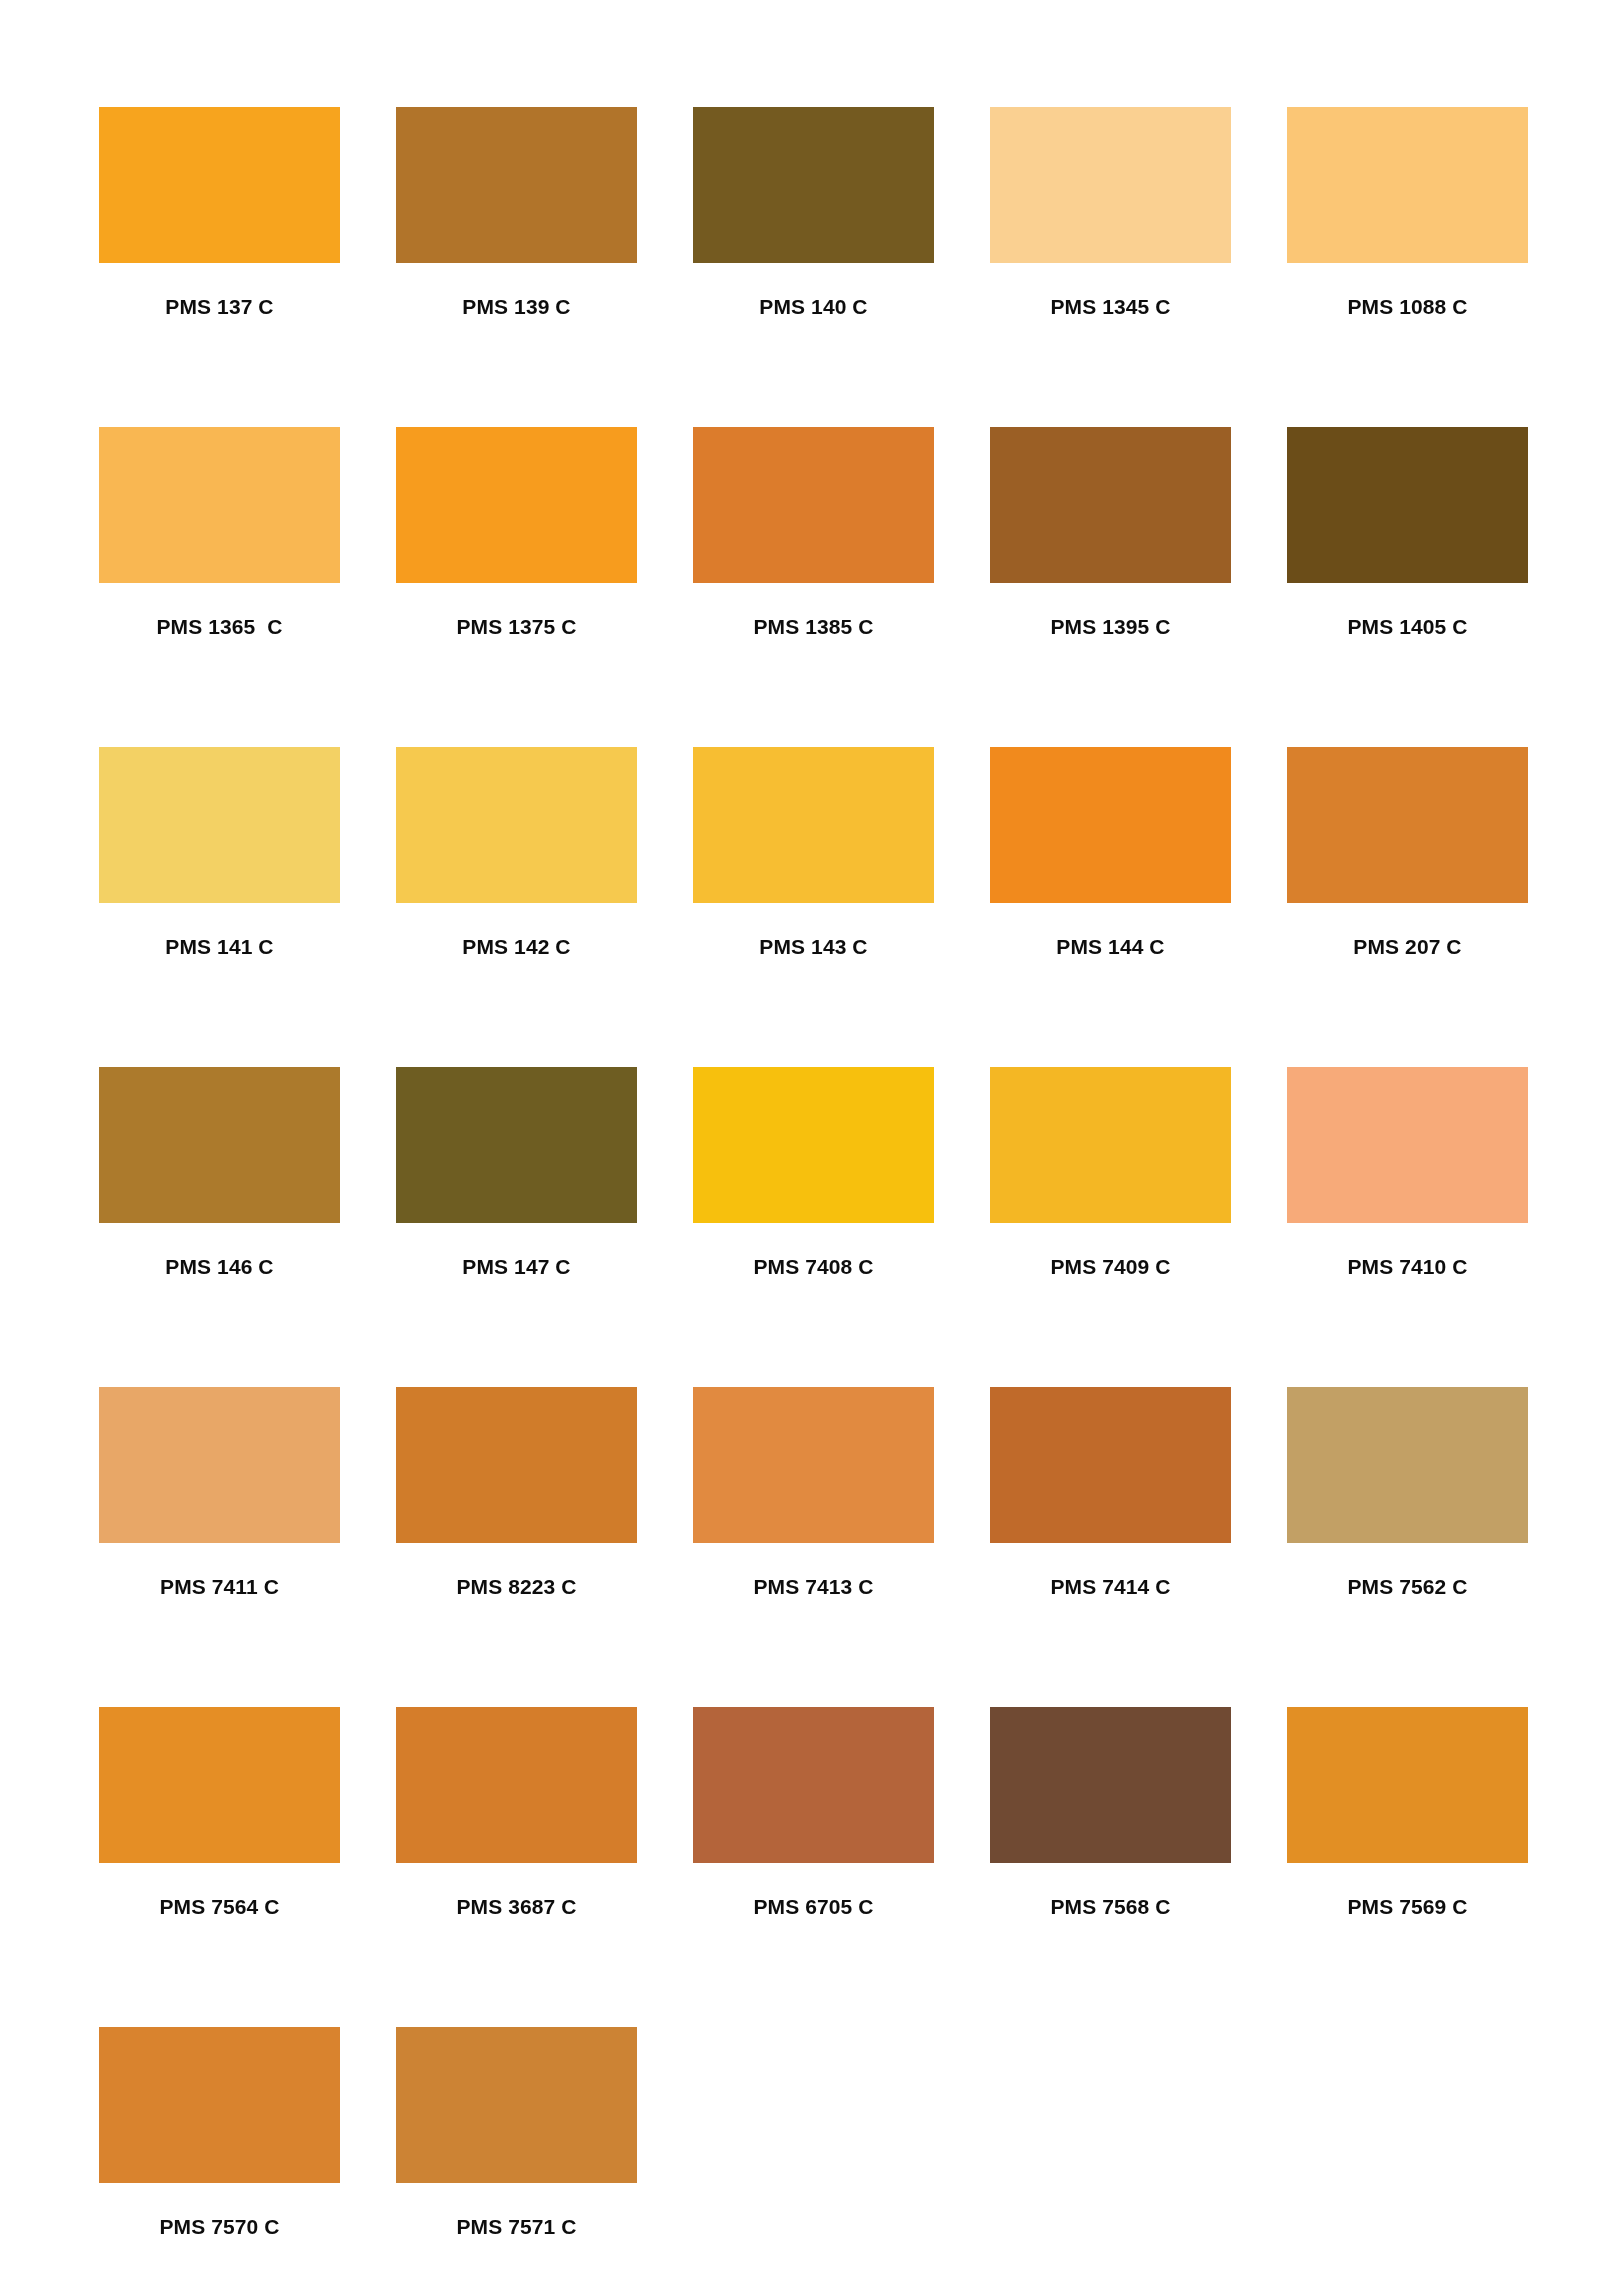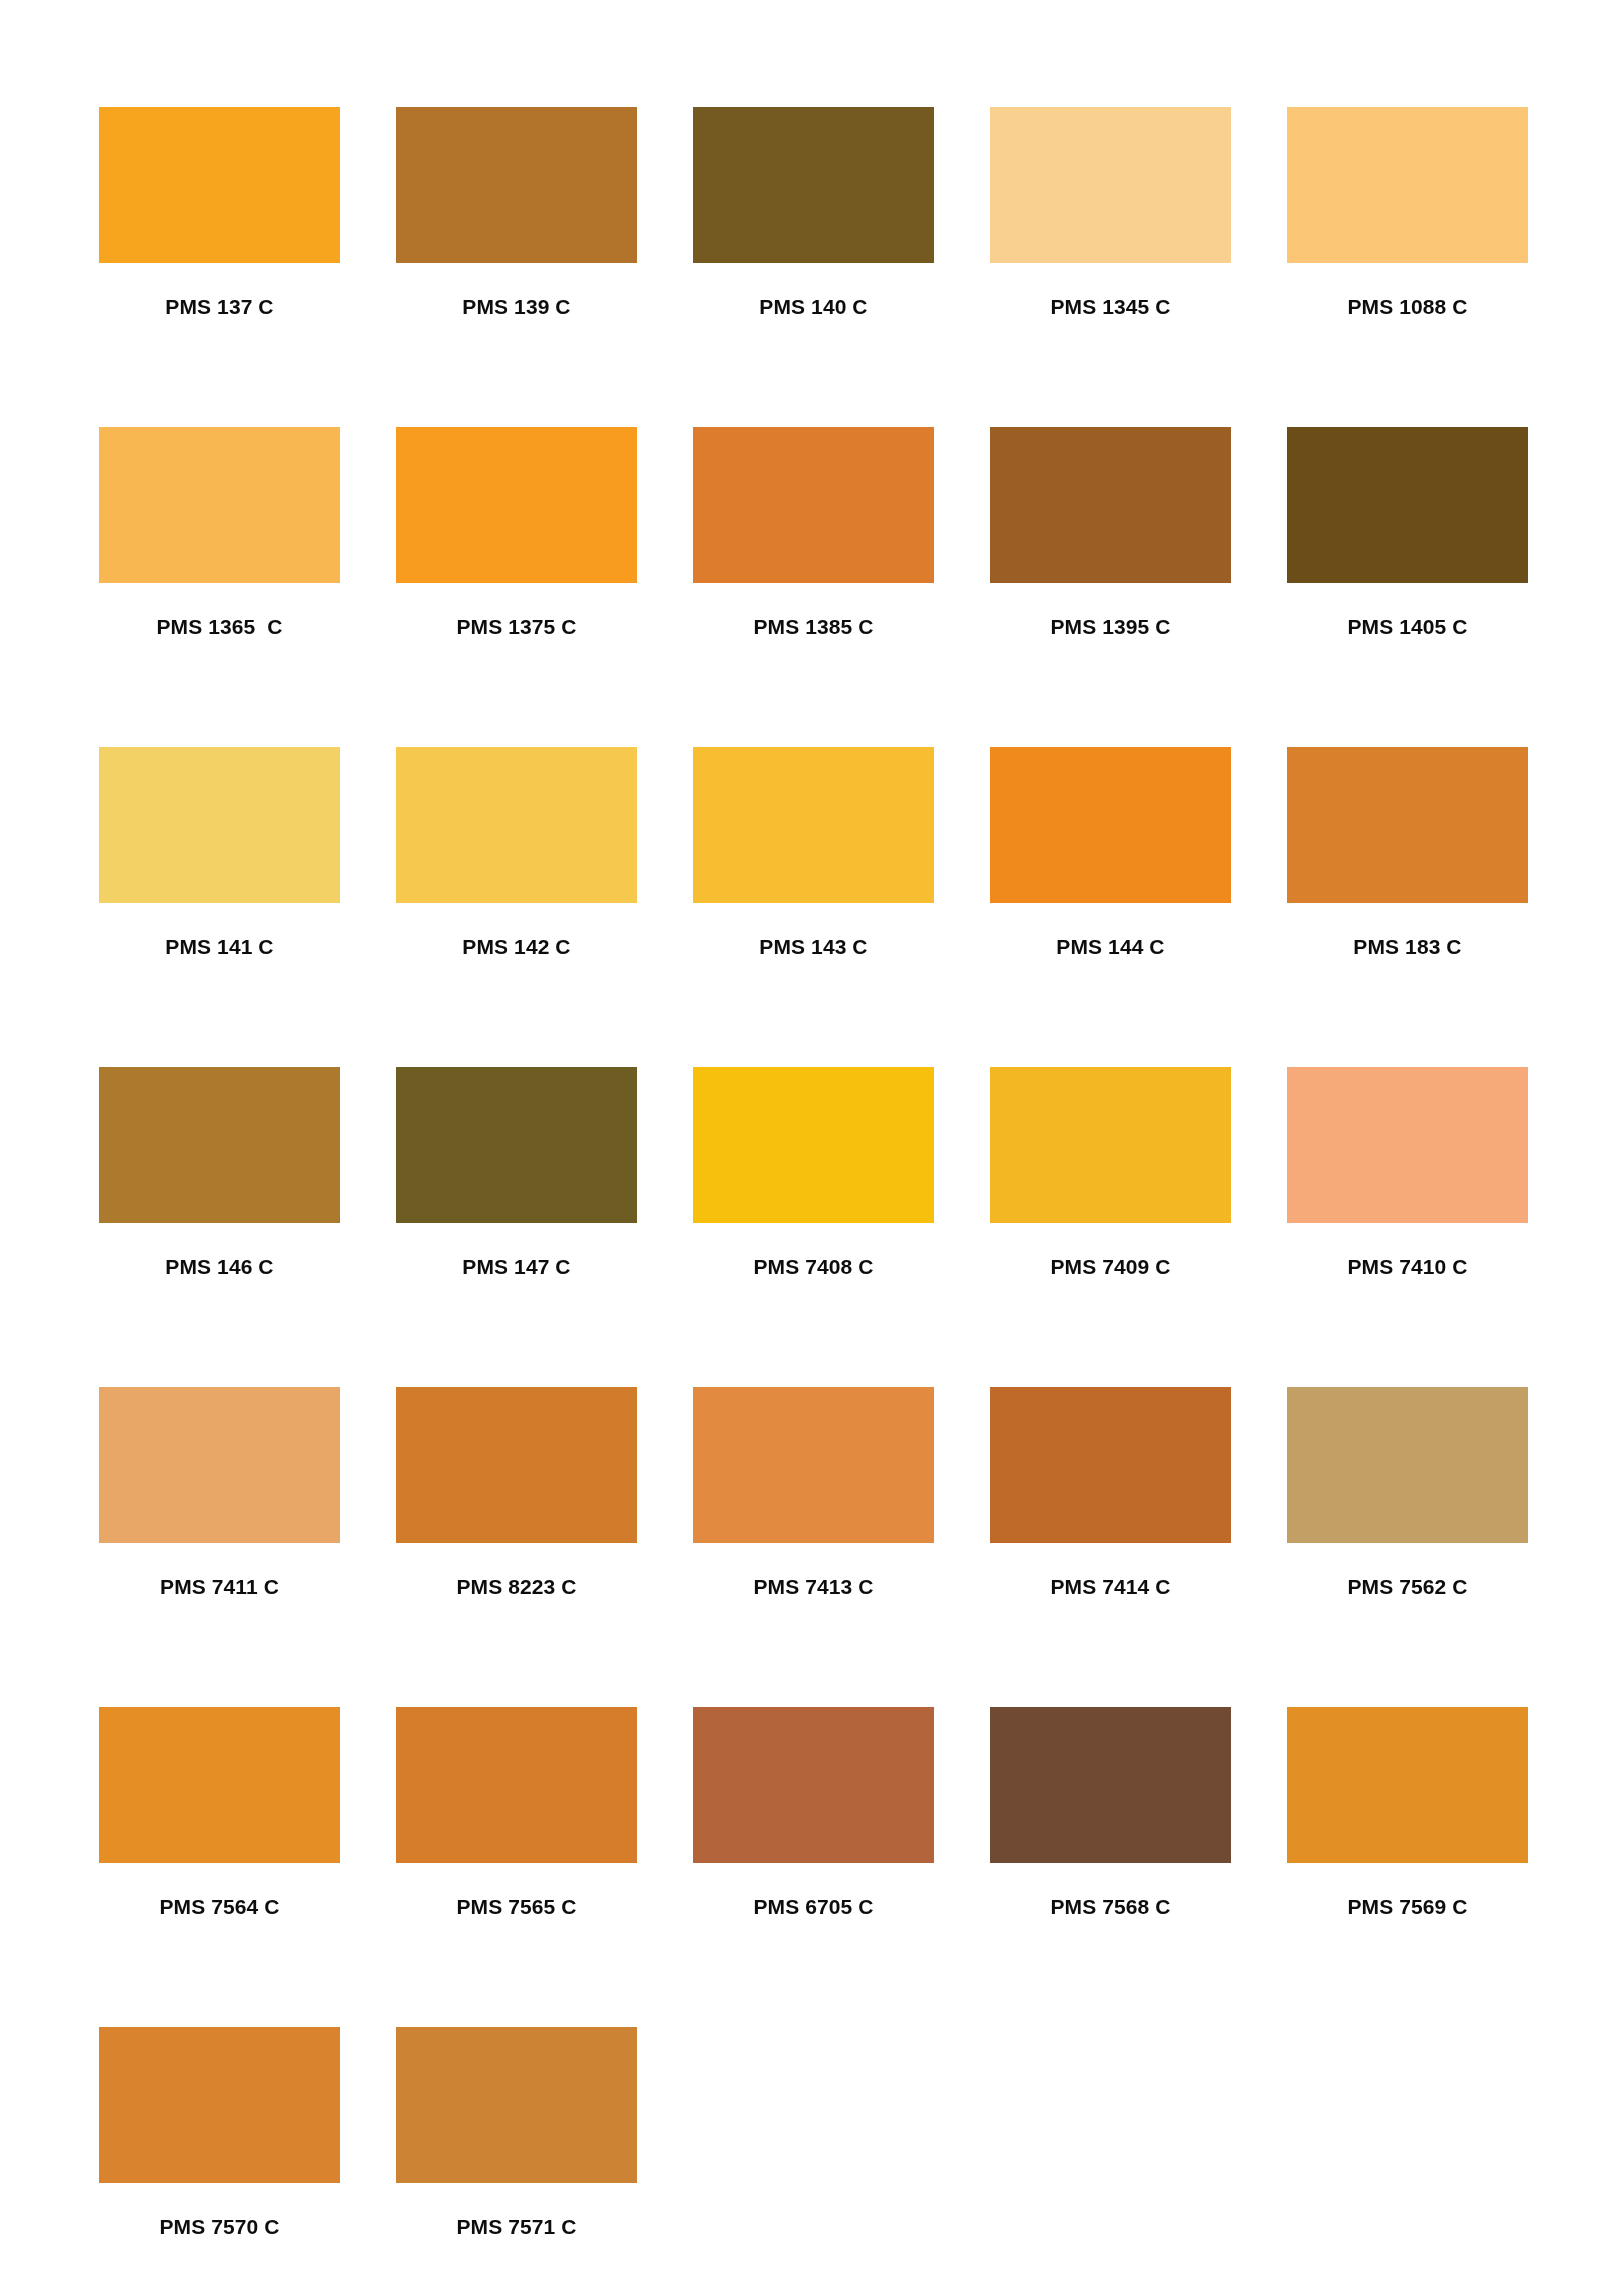--- a/index.html
+++ b/index.html
@@ -117,21 +117,21 @@
       <div class="swatch-cell">
         <div class="swatch-chip" style="background-color: rgb(247, 190, 50);"></div>
         <div class="swatch-label">PMS 143 C</div>
       </div>
       <div class="swatch-cell">
         <div class="swatch-chip" style="background-color: rgb(241, 138, 29);"></div>
         <div class="swatch-label">PMS 144 C</div>
       </div>
       <div class="swatch-cell">
         <div class="swatch-chip" style="background-color: rgb(217, 128, 44);"></div>
-        <div class="swatch-label">PMS 183 C</div>
+        <div class="swatch-label">PMS 207 C</div>
       </div>
       <div class="swatch-cell">
         <div class="swatch-chip" style="background-color: rgb(172, 122, 44);"></div>
         <div class="swatch-label">PMS 146 C</div>
       </div>
       <div class="swatch-cell">
         <div class="swatch-chip" style="background-color: rgb(110, 93, 34);"></div>
         <div class="swatch-label">PMS 147 C</div>
       </div>
       <div class="swatch-cell">
@@ -165,21 +165,21 @@
       <div class="swatch-cell">
         <div class="swatch-chip" style="background-color: rgb(194, 160, 101);"></div>
         <div class="swatch-label">PMS 7562 C</div>
       </div>
       <div class="swatch-cell">
         <div class="swatch-chip" style="background-color: rgb(229, 142, 37);"></div>
         <div class="swatch-label">PMS 7564 C</div>
       </div>
       <div class="swatch-cell">
         <div class="swatch-chip" style="background-color: rgb(213, 125, 42);"></div>
-        <div class="swatch-label">PMS 7565 C</div>
+        <div class="swatch-label">PMS 3687 C</div>
       </div>
       <div class="swatch-cell">
         <div class="swatch-chip" style="background-color: rgb(180, 100, 58);"></div>
         <div class="swatch-label">PMS 6705 C</div>
       </div>
       <div class="swatch-cell">
         <div class="swatch-chip" style="background-color: rgb(112, 74, 51);"></div>
         <div class="swatch-label">PMS 7568 C</div>
       </div>
       <div class="swatch-cell">

